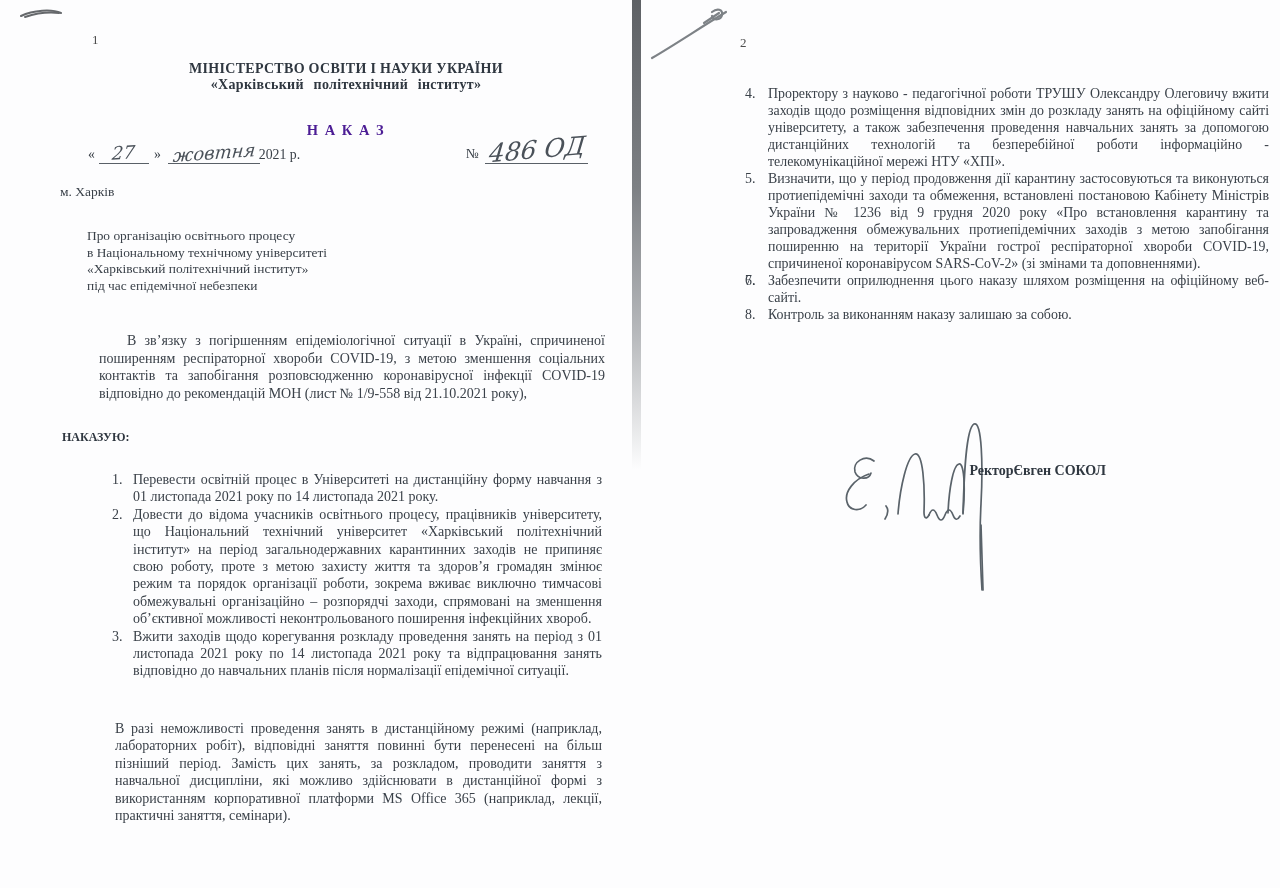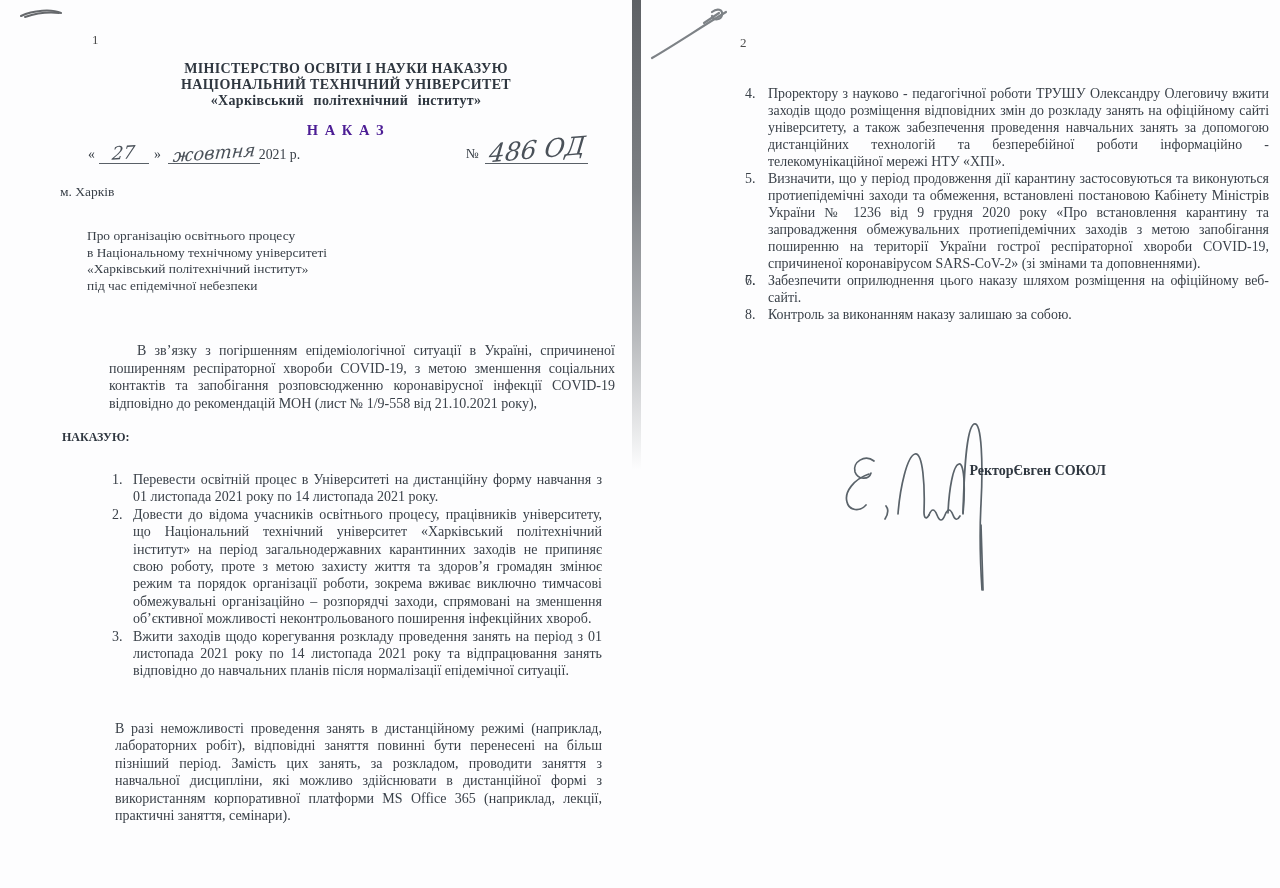--- a/index.html
+++ b/index.html
@@ -31,21 +31,21 @@
   .numline{position:absolute;left:466px;top:141px;font-size:13.8px;white-space:nowrap;}
   .u{display:inline-block;border-bottom:1.4px solid #596067;text-align:center;vertical-align:baseline;}
   .u.day{width:50px;margin:0 5px 0 4px;}
   .u.month{width:92px;margin-left:7px;margin-right:-1px;}
   .u.num{min-width:76px;margin-left:6px;padding:0 2px 1px 4px;}
   .hw{font-family:"DejaVu Serif", serif;font-style:italic;display:inline-block;
       transform:rotate(-4deg) skewX(-9deg);color:#4a5159;font-size:18px;line-height:14px;}
   .hw.big{font-size:25px;line-height:18px;transform:rotate(-5deg) skewX(-11deg);}
   .city{position:absolute;left:60px;top:184px;width:572px;text-align:left;font-size:13.5px;}
   .subject{position:absolute;left:87px;top:228px;width:290px;font-size:13.4px;line-height:16.6px;}
-  .preamble{position:absolute;left:95px;top:328px;width:506px;margin:14px;
+  .preamble{position:absolute;left:95px;top:328px;width:506px;margin:4px;
             font-size:14px;line-height:17.6px;text-align:justify;text-indent:28px;}
   .keyword{position:absolute;left:62px;top:430px;font-size:12px;font-weight:bold;color:#2f3740;}
   .items{font-size:14px;text-align:justify;}
   .items1{position:absolute;left:112px;top:471px;width:490px;line-height:17.4px;}
   .items2{position:absolute;left:745px;top:85px;width:524px;line-height:17px;font-size:13.9px;}
   .item{position:relative;padding-left:21px;}
   .items2 .item{padding-left:23px;}
   .item .n{position:absolute;left:0;top:0;}
   .item .t2{margin-left:-18px;text-align:justify;margin-top:40px;}
   
@@ -81,22 +81,21 @@
       <path d="M948 513 c 1 -23 5 -48 11 -49 c 6 -1 6 29 4 49"></path>
       <path d="M963 514 c 1 -38 3 -86 11 -90 c 8 -4 9 42 7 80 c -1 18 -1 55 1 86"></path>
       <path d="M981 525 l 2 65"></path>
     </g>
   </svg>
 
   <section class="page page1">
     <div class="pn pn1">1</div>
 
     <header class="hdr">
-      <div class="h1">МІНІСТЕРСТВО ОСВІТИ І НАУКИ НАКАЗУЮ</div>
-      <div class="h2">НАЦІОНАЛЬНИЙ ТЕХНІЧНИЙ УНІВЕРСИТЕТ</div>
+      <div class="h1">МІНІСТЕРСТВО ОСВІТИ І НАУКИ УКРАЇНИ</div>
       <div class="h3">«Харківський політехнічний інститут»</div>
     </header>
 
     <div class="nakaz">Н А К А З</div>
 
     <div class="dateline">
       <span>«</span><span class="u day"><i class="hw">27</i></span><span>»</span><span class="u month"><i class="hw">жовтня</i></span><span class="yr">2021 р.</span>
     </div>
 
     <div class="numline">

